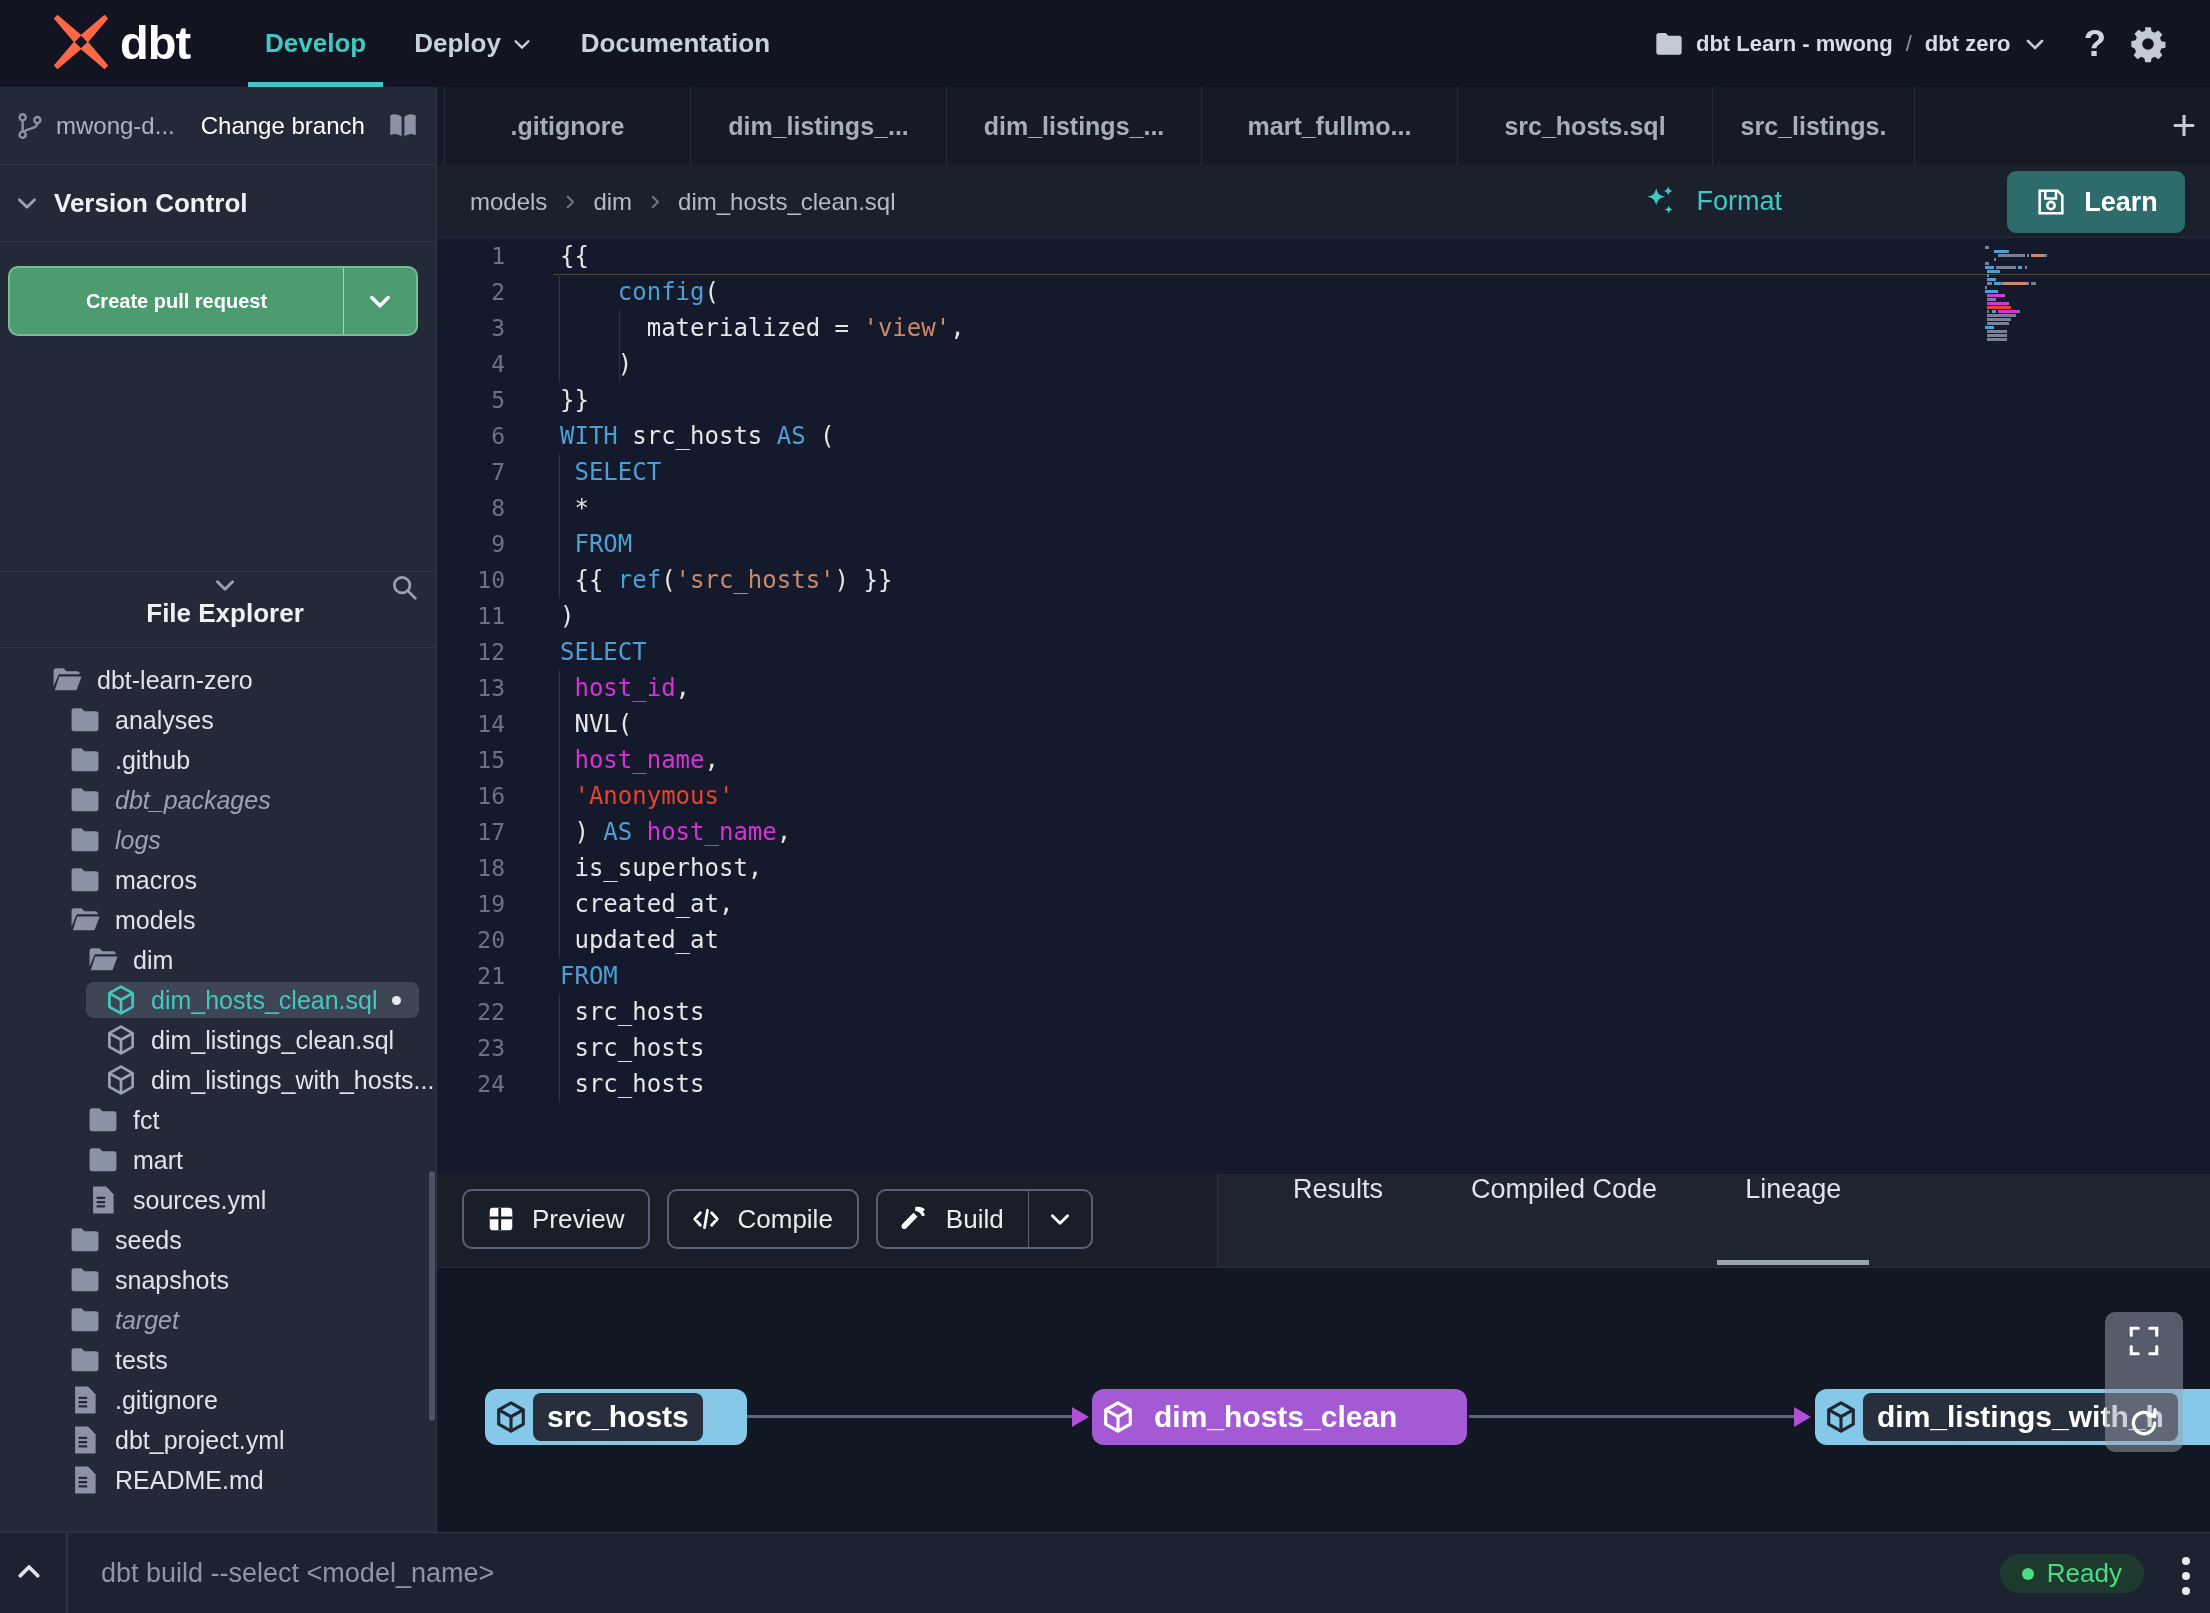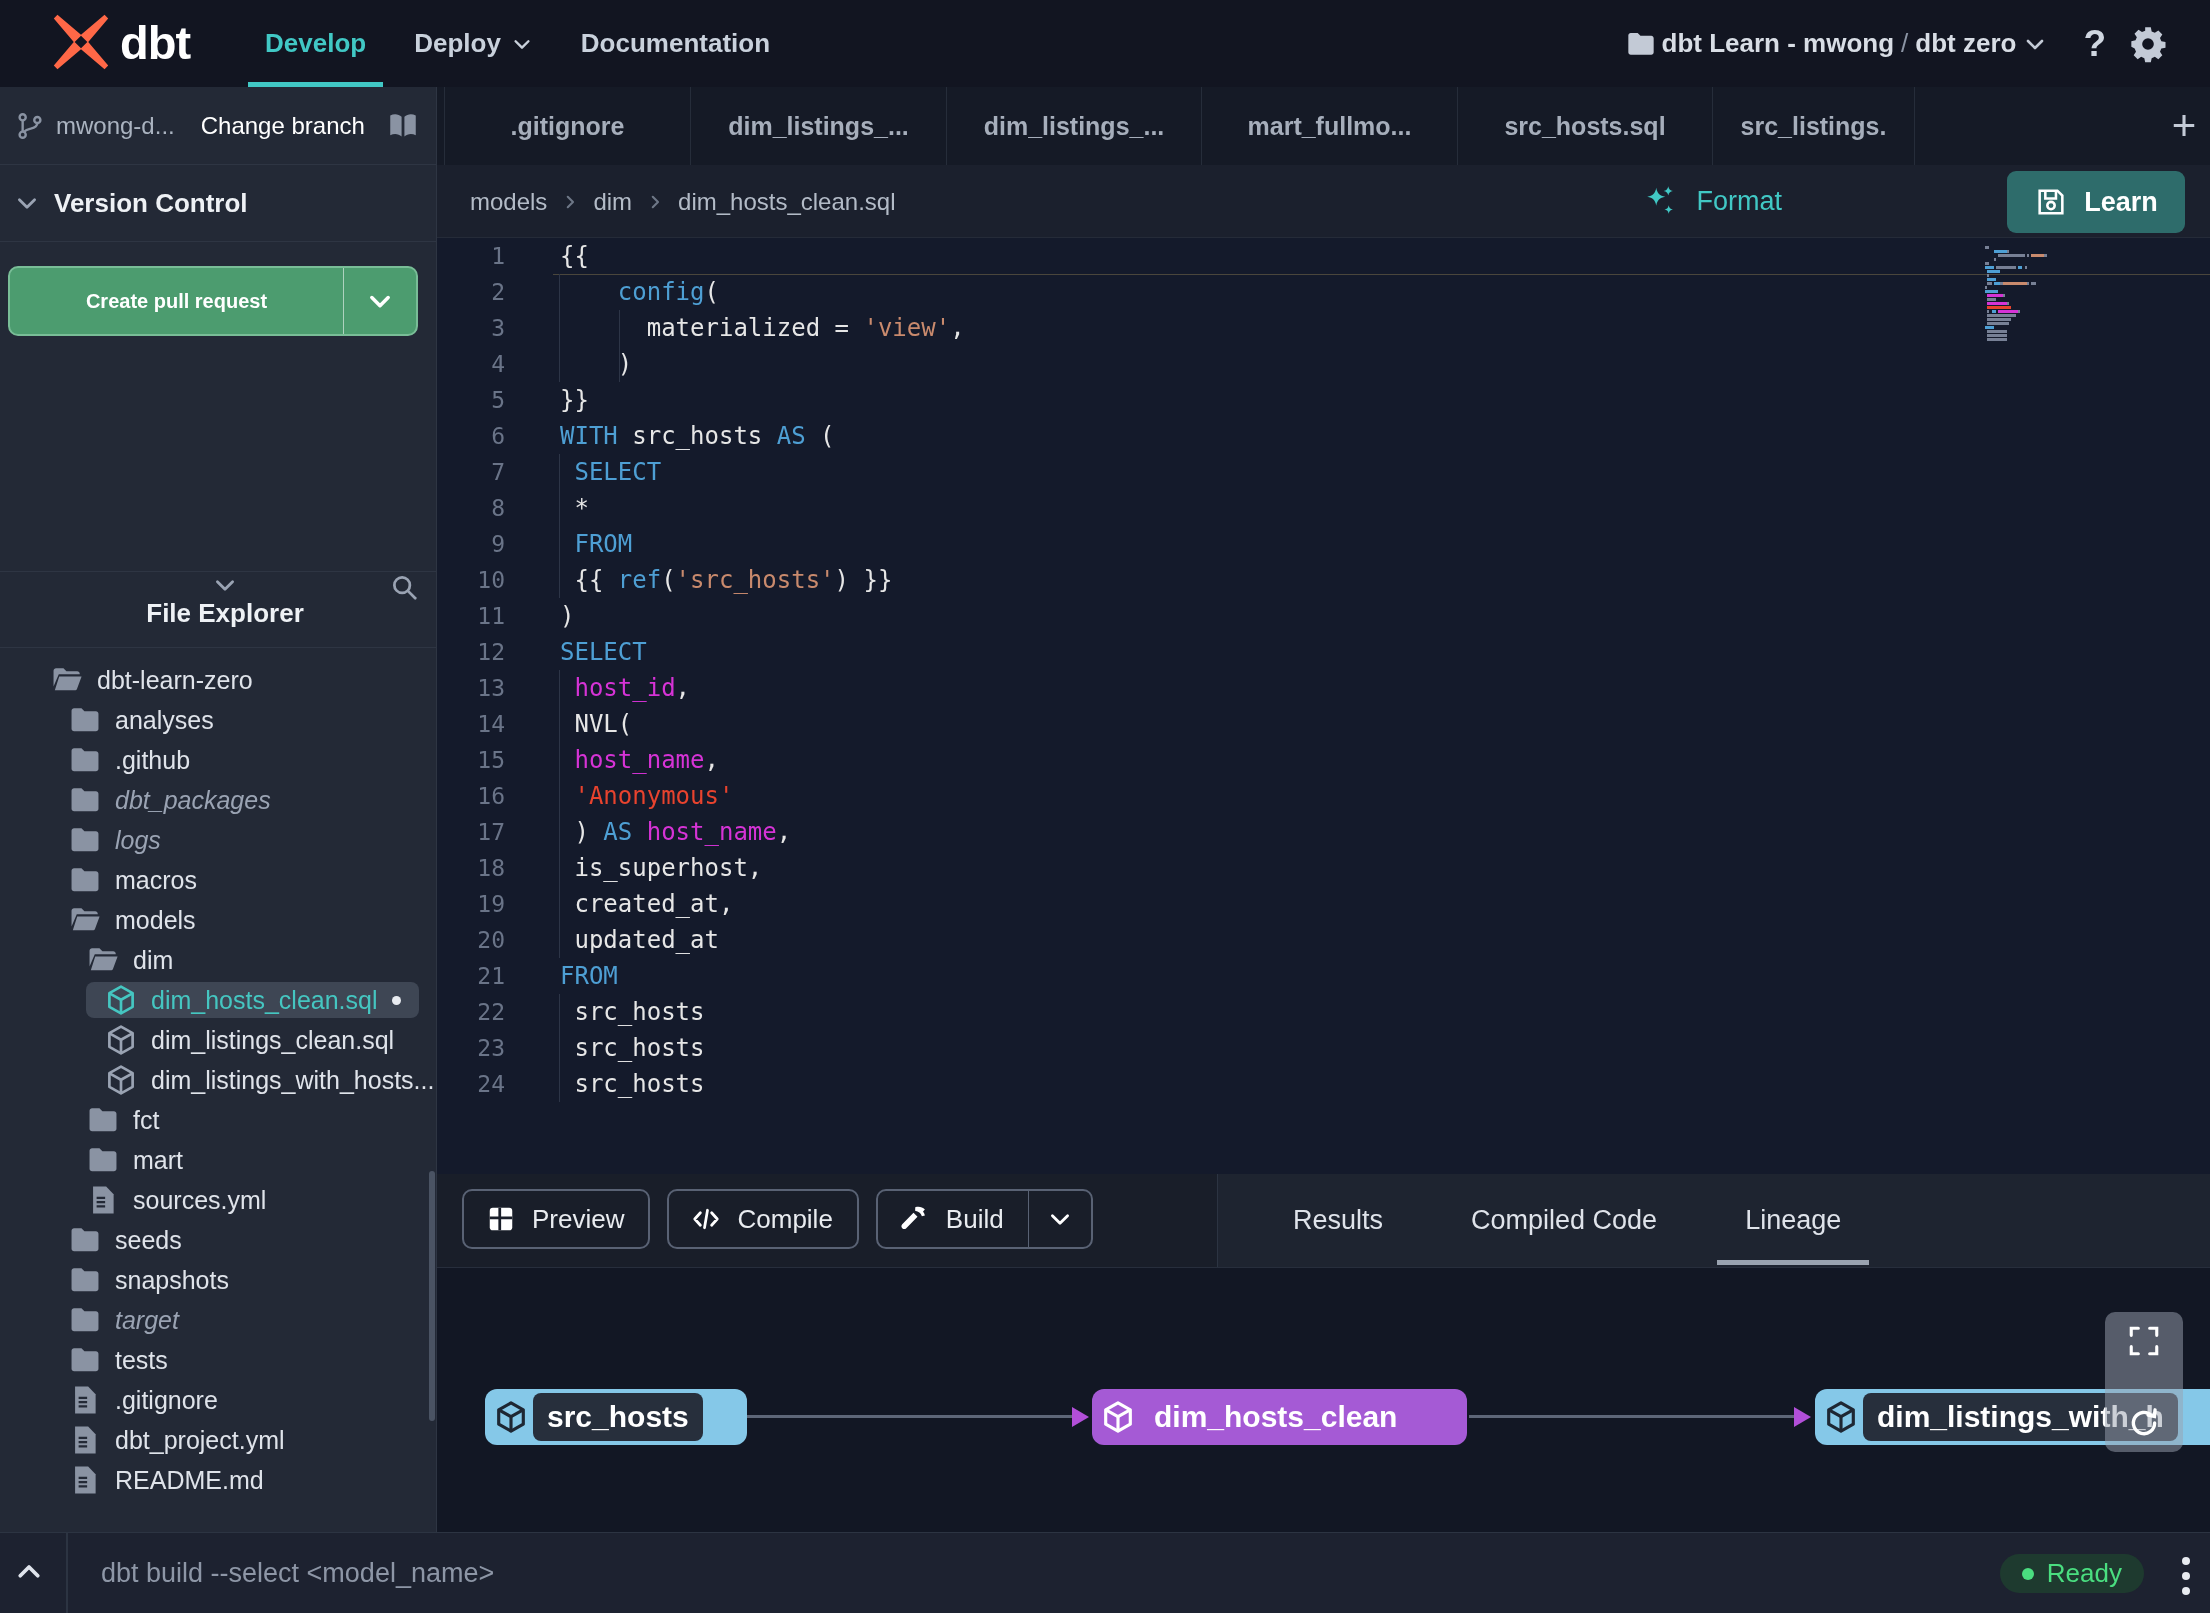--- a/index.html
+++ b/index.html
@@ -13,21 +13,21 @@
   .logo{position:absolute;left:52px;top:13px;display:flex;align-items:center;gap:10px;}
   .logo .mark svg{width:58px;height:58px;}
   .logo .word{font-size:47px;font-weight:bold;color:#fff;letter-spacing:-1px;}
   .nav{position:absolute;left:248px;top:0;height:87px;display:flex;align-items:center;gap:14px;}
   .nav-item{position:relative;height:87px;display:flex;align-items:center;gap:10px;
     padding:0 17px;font-size:26px;font-weight:600;color:#c9d1dc;cursor:default;}
   .nav-item.active{color:#41c8c5;}
   .nav-item.active::after{content:"";position:absolute;left:0;right:0;bottom:0;height:5px;background:#41c8c5;}
   .nav-item .chev{width:22px;height:22px;color:#c9d1dc;}
   .topbar-right{position:absolute;right:42px;top:0;height:87px;display:flex;align-items:center;gap:22px;}
-  .proj{display:flex;align-items:center;gap:5px;font-size:26px;font-weight:600;color:#d8dde5;justify-content:center;}
+  .proj{display:flex;align-items:center;gap:11px;font-size:22px;font-weight:600;color:#d8dde5;justify-content:center;}
   .proj .sep{color:#8b94a4;font-weight:400;padding:0 2px;}
   .proj .chev{width:24px;height:24px;color:#c3cad6;margin-left:2px;}
   .help-btn{font-size:37px;font-weight:bold;color:#cfd6e0;margin-left:14px;}
   .gear-btn svg{width:40px;height:40px;}
 
   
   .sidebar{position:absolute;left:0;top:87px;width:437px;height:1445px;background:#232936;
     border-right:1px solid #2e3543;box-sizing:border-box;}
   .branch-row{position:absolute;left:0;top:0;width:100%;height:78px;display:flex;align-items:center;
     border-bottom:1px solid #2e3543;box-sizing:border-box;}
@@ -109,21 +109,21 @@
     border-left:1px solid #2c3442;box-sizing:border-box;}
   .pbtns{position:absolute;left:25px;top:15px;display:flex;gap:17px;}
   .pbtn{height:60px;border:2px solid #596274;border-radius:10px;box-sizing:border-box;
     display:flex;align-items:center;font-size:26px;color:#e9ecf0;background:transparent;}
   .pbtn .ic{margin-left:22px;width:30px;height:30px;}
   .pbtn .lbl{margin:0 24px 0 16px;}
   .pbtn .split{width:1px;align-self:stretch;background:#596274;}
   .pbtn .dd{width:62px;display:flex;justify-content:center;}
   .pbtn .dd svg{width:26px;height:26px;color:#fff;}
   .ptabs{position:absolute;left:842px;top:0;height:93px;display:flex;gap:60px;align-items:center;}
-  .ptab{position:relative;height:93px;display:flex;align-items:center;font-size:27px;color:#dfe3ea;padding:0 14px;}
+  .ptab{position:relative;height:93px;display:flex;font-size:27px;color:#dfe3ea;padding:0 14px;}
   .ptab.active::after{content:"";position:absolute;left:-14px;right:-14px;bottom:2px;height:5px;background:#9aa3b0;}
 
   .lineage{position:absolute;left:437px;top:1268px;right:0;height:264px;background:#121724;overflow:hidden;}
   .edge{position:absolute;height:3px;background:#5d6678;}
   .edge-head{position:absolute;width:0;height:0;border-top:10px solid transparent;
     border-bottom:10px solid transparent;border-left:17px solid #b24fd9;}
   .lnode{position:absolute;top:121px;height:56px;border-radius:12px;display:flex;align-items:center;box-sizing:border-box;}
   .lnode .cube{width:44px;display:flex;justify-content:center;flex:none;}
   .lnode .cube svg{width:36px;height:36px;}
   .lnode .inner{height:48px;display:flex;align-items:center;padding:0 14px;border-radius:8px;

